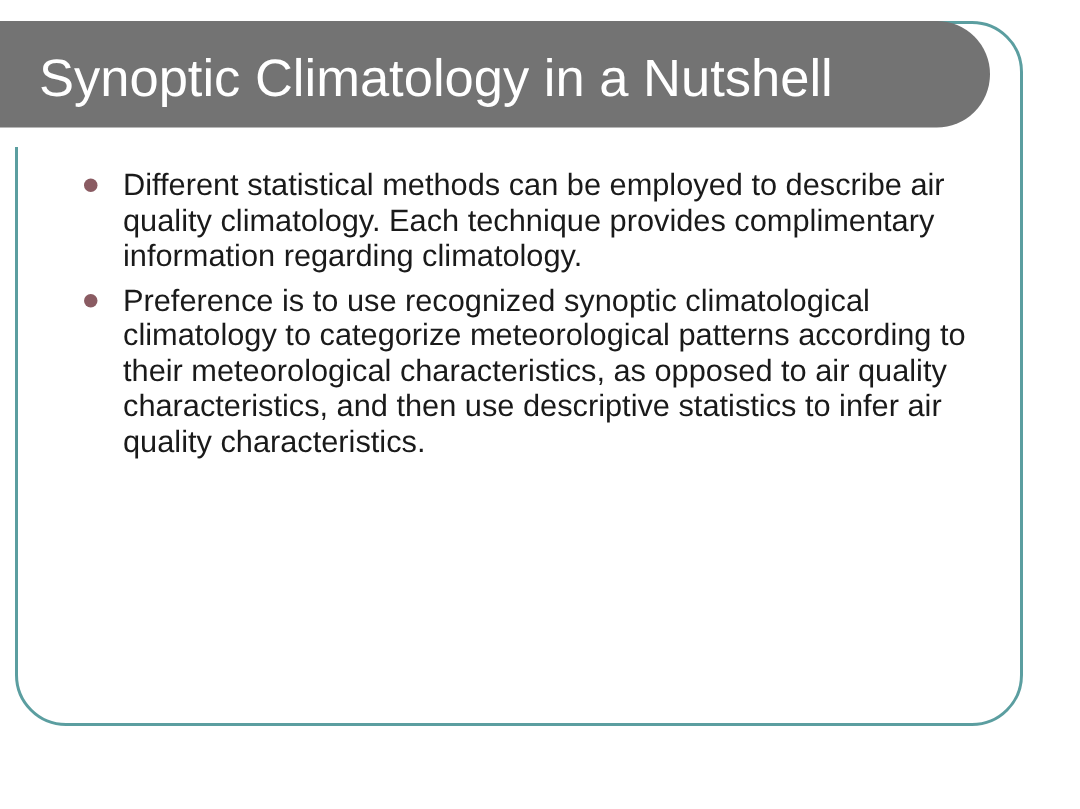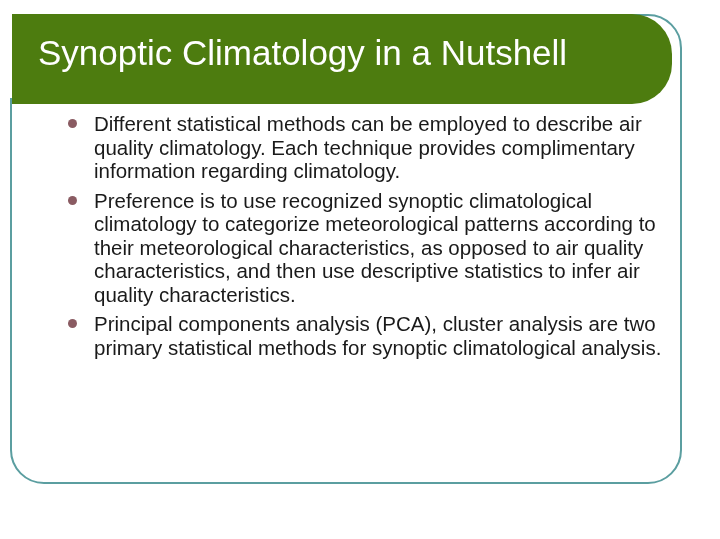--- a/index.html
+++ b/index.html
@@ -28,25 +28,25 @@
     width: 672px;
     height: 470px;
     border: 2px solid #5b9ea0;
     border-radius: 34px;
     box-sizing: border-box;
     background: transparent;
   }
   
   .title-banner {
     position: absolute;
-    left: 12px;
+    left: 0px;
     top: 14px;
     width: 660px;
-    height: 90px;
-    background: #4d7c0f;
+    height: 71px;
+    background: #737373;
     border-top-right-radius: 40px;
     border-bottom-right-radius: 40px;
     box-sizing: border-box;
   }
   .title-text {
     position: absolute;
     left: 26px;
     top: 14px;
     width: 620px;
     height: 52px;
@@ -61,21 +61,21 @@
   .banner-left-cap {
     position: absolute;
     left: 0px;
     top: 10px;
     width: 16px;
     height: 88px;
     background: #ffffff;
   }
   .bullets {
     position: absolute;
-    left: 60px;
+    left: 48px;
     top: 112px;
     width: 620px;
   }
   .bullet {
     position: relative;
     padding-left: 34px;
     margin-bottom: 6px;
     color: #1a1a1a;
     font-size: 20.5px;
     line-height: 23.5px;
@@ -112,20 +112,16 @@
     <div class="bullet">
       <span class="dot"></span>
       <span class="bullet-text">Different statistical methods can be employed to describe air quality climatology. Each technique provides complimentary information regarding climatology.</span>
     </div>
 
     <div class="bullet">
       <span class="dot"></span>
       <span class="bullet-text">Preference is to use recognized synoptic climatological climatology to categorize meteorological patterns according to their meteorological characteristics, as opposed to air quality characteristics, and then use descriptive statistics to infer air quality characteristics.</span>
     </div>
 
-    <div class="bullet">
-      <span class="dot"></span>
-      <span class="bullet-text">Principal components analysis (PCA), cluster analysis are two primary statistical methods for synoptic climatological analysis.</span>
-    </div>
 
   </div>
 
 </div>
 
 </body></html>

